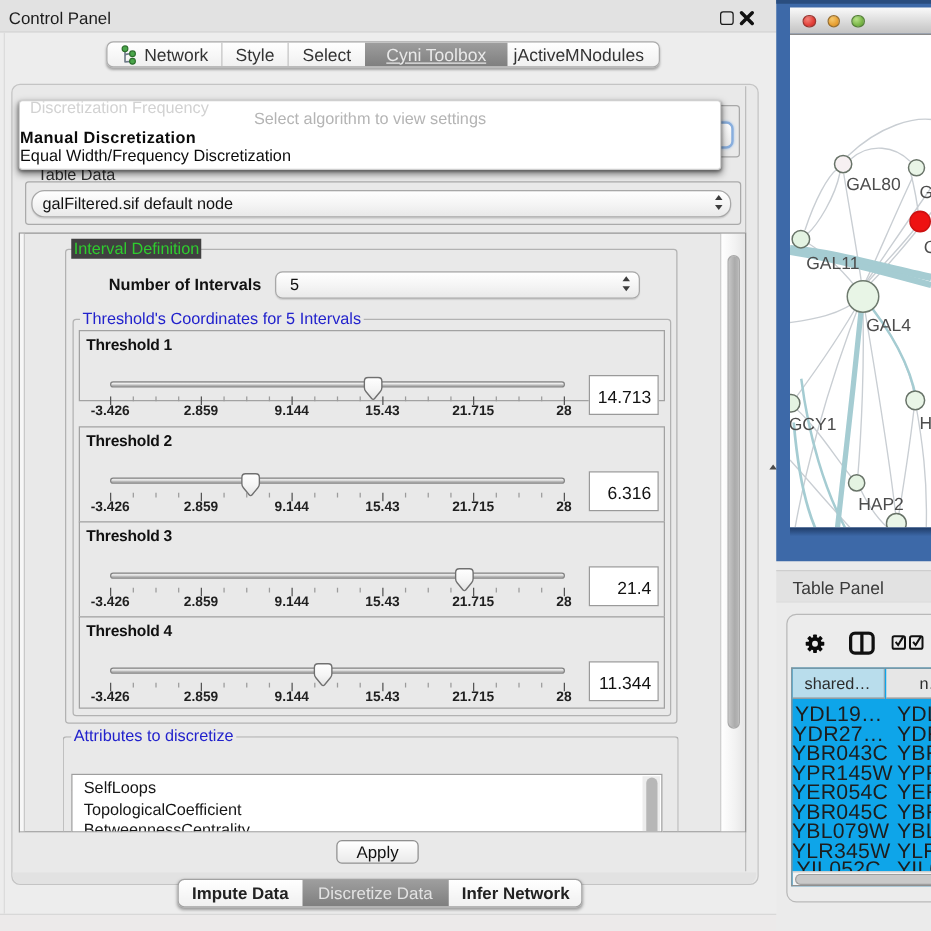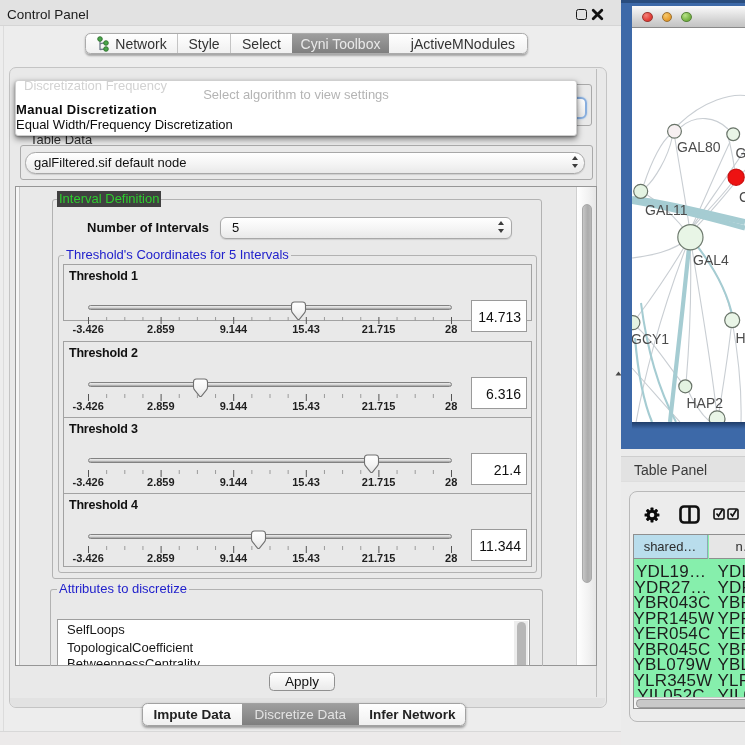--- a/index.html
+++ b/index.html
@@ -44,21 +44,21 @@
   <div class="seg" style="left:0;width:91px;"><svg width="14" height="16" viewBox="0 0 14 16" style="margin-right:5px;">
         <path d="M4 4 V14 M4 8.5 Q4 7.5 5.5 7.3 L8.5 7 M4 13.5 L8.5 13.2" stroke="#6e7a88" stroke-width="1.3" fill="none"></path>
         <circle cx="4" cy="3" r="2.3" fill="#4aa64a" stroke="#2c6e2c" stroke-width="0.9"></circle>
         <circle cx="10" cy="7" r="2.3" fill="#4aa64a" stroke="#2c6e2c" stroke-width="0.9"></circle>
         <circle cx="10" cy="13" r="2.3" fill="#4aa64a" stroke="#2c6e2c" stroke-width="0.9"></circle>
       </svg>Network</div>
   <div class="abs" style="left:91px;top:0;bottom:0;width:1px;background:#c4c4c4;"></div>
   <div class="seg" style="left:92px;width:52px;">Style</div>
   <div class="abs" style="left:144px;top:0;bottom:0;width:1px;background:#c4c4c4;"></div>
   <div class="seg" style="left:145px;width:61px;">Select</div>
-  <div class="seg" style="left:206px;width:97px;background:linear-gradient(#9e9e9e,#7f7f7f);color:#e9e9e9;">Cyni Toolbox</div>
+  <div class="seg" style="left:206px;width:114px;background:linear-gradient(#9e9e9e,#7f7f7f);color:#e9e9e9;text-decoration:underline;">Cyni Toolbox</div>
   <div class="seg" style="left:311px;width:132px;">jActiveMNodules</div>
 </div>
 
 <div class="gbox" style="left:25px;top:84px;width:567px;height:42px;border-color:#a8a8a8;"></div>
 
 <div class="abs" style="left:570px;top:97px;width:17px;height:22px;border:2.5px solid #88aede;border-radius:6px;background:linear-gradient(#fff,#e9e9e9);box-shadow:0 0 2px #9cc0ea;"></div>
 
 <div class="gbox" style="left:20px;top:145px;width:573px;height:35px;border-color:#aaaaaa;"></div>
 <div class="abs" style="left:28px;top:132px;font-size:13px;color:#2e2e2e;background:transparent;padding:0 2px;">Table Data</div>
 <div class="combo" style="left:25px;top:151.5px;width:560px;height:22px;border-radius:10.5px;"></div>
@@ -402,21 +402,21 @@
   <rect x="1.5" y="1.5" width="18" height="16" rx="3.5" fill="none" stroke="#111" stroke-width="2.6"></rect>
   <line x1="10.5" y1="1.5" x2="10.5" y2="17.5" stroke="#111" stroke-width="2.6"></line>
 </svg>
 <svg class="abs" style="left:712.5px;top:506.5px;" width="28" height="13" viewBox="0 0 28 13">
   <rect x="1" y="2" width="10" height="10" rx="1.5" fill="none" stroke="#111" stroke-width="1.6"></rect>
   <path d="M3.5 6.5 L5.5 9 L9.5 2.5" fill="none" stroke="#111" stroke-width="1.6"></path>
   <rect x="15" y="2" width="10" height="10" rx="1.5" fill="none" stroke="#111" stroke-width="1.6"></rect>
   <path d="M17.5 6.5 L19.5 9 L23.5 2.5" fill="none" stroke="#111" stroke-width="1.6"></path>
 </svg>
 
-<div class="abs" style="left:632.5px;top:534px;width:113px;height:174.5px;border:1px solid #8f8f8f;border-right:none;background:#86efac;overflow:hidden;">
+<div class="abs" style="left:632.5px;top:534px;width:113px;height:174.5px;border:1px solid #8f8f8f;border-right:none;background:#0ea5e9;overflow:hidden;">
   <div class="abs" style="left:0;top:0;width:74px;height:23.5px;background:#b9ddec;border-right:1px solid #90a7b5;border-bottom:1px solid #8f8f8f;text-align:center;font-size:13px;color:#2c2c2c;padding-top:4px;">shared…</div>
   <div class="abs" style="left:75px;top:0;width:45px;height:23.5px;background:#e6e6e6;border-bottom:1px solid #8f8f8f;font-size:13px;color:#2c2c2c;padding-top:4px;padding-left:27px;">n…</div>
   <div id="rows">
       <div class="row" style="left:0;top:26px;width:75px;">YDL19…</div>
       <div class="row" style="left:84px;top:26px;width:60px;text-align:left;">YDL19</div>
       <div class="row" style="left:0;top:41.55px;width:75px;">YDR27…</div>
       <div class="row" style="left:84px;top:41.55px;width:60px;text-align:left;">YDR27</div>
       <div class="row" style="left:0;top:57.1px;width:75px;">YBR043C</div>
       <div class="row" style="left:84px;top:57.1px;width:60px;text-align:left;">YBR043C</div>
       <div class="row" style="left:0;top:72.65px;width:75px;">YPR145W</div>

